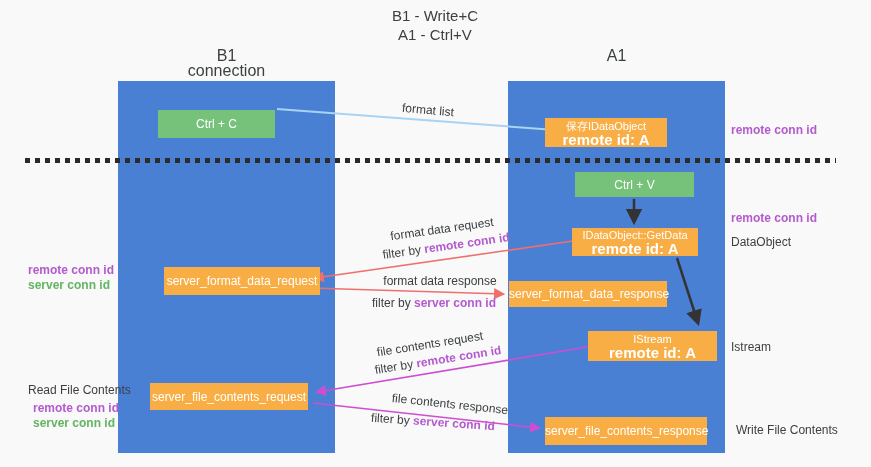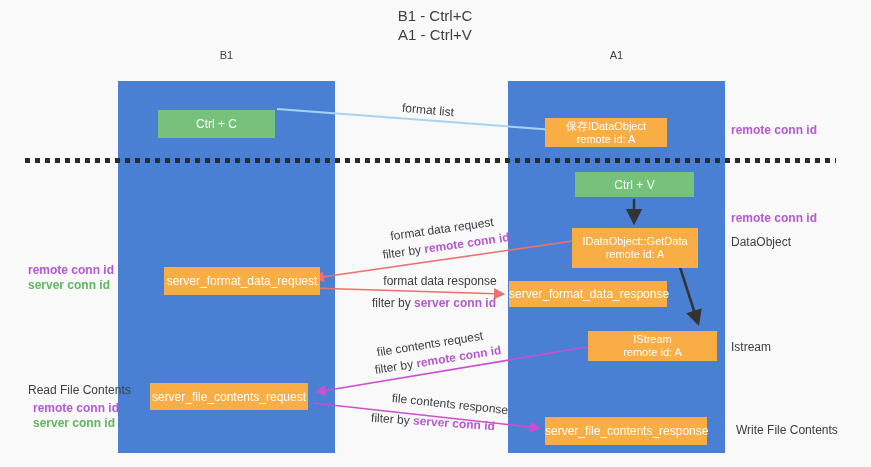--- a/index.html
+++ b/index.html
@@ -5,53 +5,54 @@
   :root{
     --column-blue:#4a80d4; --node-green:#76c27b; --node-orange:#f9ae45;
     --arrow-light-blue:#a9d3f5; --arrow-red:#ee706e; --arrow-magenta:#cb4fd0;
     --arrow-black:#333333; --text-purple:#b45ace; --text-green:#62b562; --text-dark:#3c4043;
   }
   *{margin:0;padding:0;box-sizing:border-box;}
   body{font-family:"Liberation Sans",sans-serif;background:#f9f9f9;}
   #page{position:relative;width:871px;height:467px;background:#f9f9f9;overflow:hidden;}
   .title{position:absolute;left:335px;top:6px;width:200px;text-align:center;
          font-size:15px;line-height:19px;color:var(--text-dark);}
-  .col-header{position:absolute;width:217px;text-align:center;font-size:11px;
+  .col-header{position:absolute;width:217px;text-align:center;font-size:16px;
               line-height:15px;color:var(--text-dark);top:48px;}
   .col-header.left{left:118px;} .col-header.right{left:508px;}
   .column{position:absolute;top:81px;width:217px;height:372px;background:var(--column-blue);}
   .column.left{left:118px;} .column.right{left:508px;}
   .dashed-line{position:absolute;left:25px;top:158px;width:811px;height:5px;
     background:repeating-linear-gradient(90deg,#2b2b2b 0 5px,transparent 5px 10px);}
   .node{position:absolute;color:#fff;text-align:center;font-size:12px;
         display:flex;flex-direction:column;justify-content:center;}
   .node.green{background:var(--node-green);}
   .node.orange{background:var(--node-orange);}
-  .node .l2{font-size:11px;line-height:13px;}
+  .node .l2{font-size:15px;line-height:13px;font-weight:bold;}
   .node .l1{font-size:11px;line-height:13px;}
   .node.single{font-size:12px;}
   .alabel{position:absolute;white-space:nowrap;font-size:12px;color:var(--text-dark);
           transform:translate(-50%,-50%);}
   .mlabel{position:absolute;white-space:nowrap;font-size:12px;color:var(--text-dark);}
   .purple{color:var(--text-purple);font-weight:bold;}
   .greent{color:var(--text-green);font-weight:bold;}
   svg.arrows{position:absolute;left:0;top:0;width:871px;height:467px;pointer-events:none;}
 </style>
 </head>
 <body>
 
 <div id="page">
 
   <div class="title">
-    <div>B1 - Ctrl+C</div>
+    <div>B1 - Write+C</div>
     <div>A1 - Ctrl+V</div>
   </div>
 
   <div class="col-header left">
     <div>B1</div>
+    <div>connection</div>
   </div>
   <div class="col-header right">
     <div>A1</div>
   </div>
 
   <div class="column left"></div>
   <div class="column right"></div>
 
   <div class="dashed-line"></div>
 
@@ -81,21 +82,21 @@
 
   <div class="node green single" style="left:158px;top:110px;width:117px;height:28px;">Ctrl + C</div>
 
   <div class="node orange" style="left:545px;top:118px;width:122px;height:29px;">
     <span class="l1">保存IDataObject</span>
     <span class="l2">remote id: A</span>
   </div>
 
   <div class="node green single" style="left:575px;top:172px;width:119px;height:25px;">Ctrl + V</div>
 
-  <div class="node orange" style="left:572px;top:228px;width:126px;height:40px;">
+  <div class="node orange" style="left:572px;top:228px;width:126px;height:28px;">
     <span class="l1">IDataObject::GetData</span>
     <span class="l2">remote id: A</span>
   </div>
 
   <div class="node orange single" style="left:152px;top:267px;width:156px;height:28px;margin-left:12px;">server_format_data_request</div>
 
   <div class="node orange single" style="left:509px;top:281px;width:158px;height:26px;text-align:center;">server_format_data_response</div>
 
   <div class="node orange" style="left:588px;top:331px;width:129px;height:30px;">
     <span class="l1">IStream</span>

